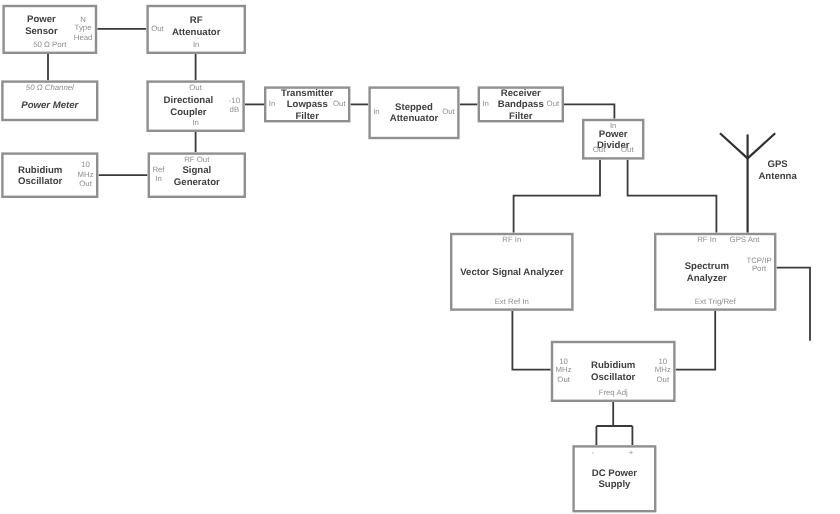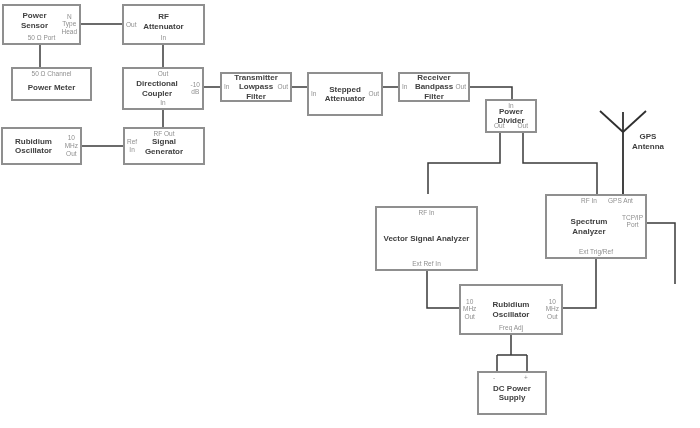--- a/index.html
+++ b/index.html
@@ -25,33 +25,33 @@
   .p-right{right:2px;top:50%;transform:translateY(-50%);}
   .p-bl{bottom:1px;left:7px;right:auto;}
   .p-br{bottom:1px;right:7px;left:auto;}
   .pad-r14{padding-right:14px;} .pad-r12{padding-right:12px;} .pad-r16{padding-right:16px;}
   .pad-b8{padding-bottom:8px;} .pad-b6{padding-bottom:6px;}
   .pad-t8{padding-top:8px;} .pad-t7{padding-top:1px;}
   .pad-x18{padding-left:18px;padding-right:18px;}
   
   .b-power-sensor{left:2px;top:4px;width:79px;height:41px;}
   .b-rf-attenuator{left:122px;top:4px;width:83px;height:41px;}
-  .b-power-meter{left:11px;top:67px;width:81px;height:34px;}
+  .b-power-meter{left:1px;top:67px;width:81px;height:34px;font-style:italic;}
   .b-directional-coupler{left:122px;top:67px;width:82px;height:43px;}
   .b-tx-lowpass{left:220px;top:72px;width:72px;height:30px;}
   .b-stepped-attenuator{left:307px;top:72px;width:76px;height:44px;}
   .b-rx-bandpass{left:398px;top:72px;width:72px;height:30px;}
   .b-power-divider{left:485px;top:99px;width:52px;height:34px;}
   .b-rubidium-1{left:1px;top:127px;width:81px;height:38px;}
   .b-signal-generator{left:123px;top:127px;width:82px;height:38px;}
-  .b-vsa{left:375px;top:194px;width:103px;height:65px;margin-top:12px;}
+  .b-vsa{left:375px;top:194px;width:103px;height:65px;}
   .b-spectrum-analyzer{left:545px;top:194px;width:102px;height:65px;}
   .b-rubidium-2{left:459px;top:284px;width:104px;height:51px;}
   .b-control-computer{left:648px;top:284px;width:49px;height:44px;}
-  .b-dc-power-supply{left:477px;top:371px;width:70px;height:44px;}
+  .b-dc-power-supply{left:477px;top:371px;width:70px;height:56px;}
   .antenna-label{
     position:absolute;left:617px;top:132px;width:62px;z-index:1;
     text-align:center;font-size:8px;font-weight:bold;color:#3f3f3f;line-height:1.2;white-space:pre-line;
   }
   .sa-port-rfin{top:1px;left:34px;}
   .sa-port-gpsant{top:1px;left:61px;}
   .dc-minus{top:1px;left:14px;}
   .dc-plus{top:1px;left:45px;}
   .sa-port-tcpip{right:2px;top:42%;transform:translateY(-50%);}
 </style>

